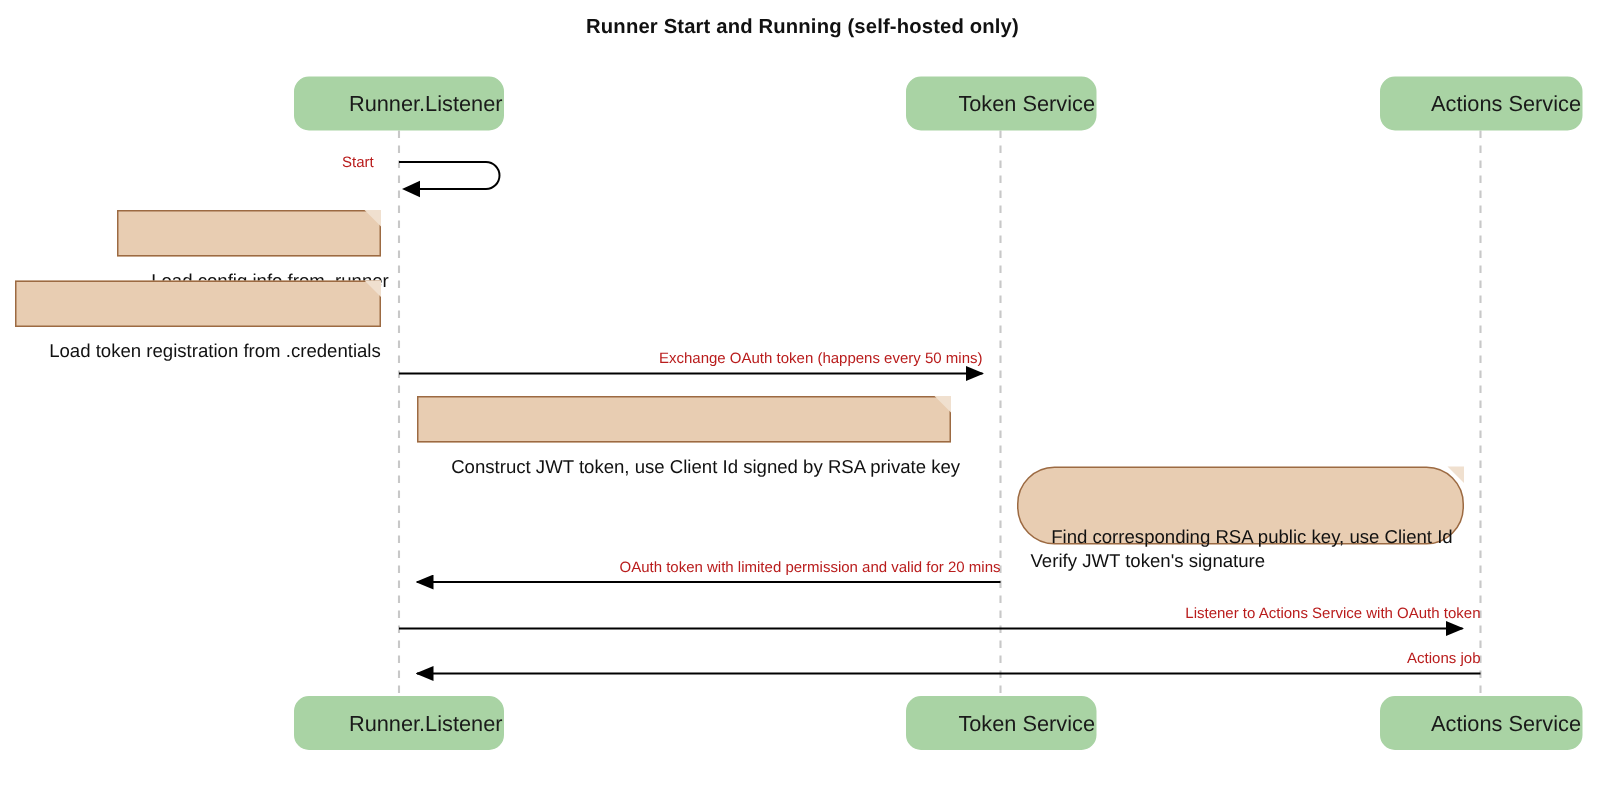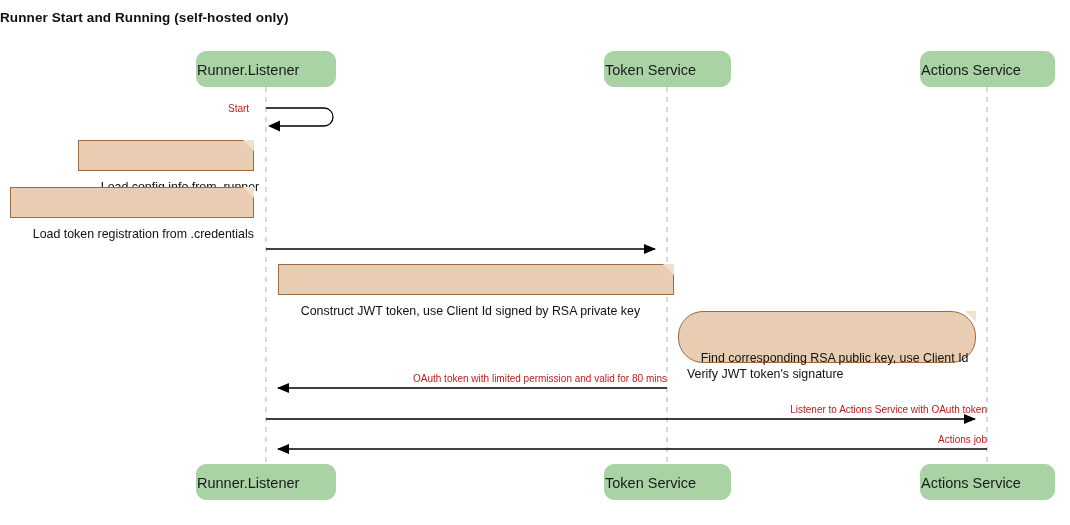--- a/index.html
+++ b/index.html
@@ -23,35 +23,35 @@
     left: 0;
     top: 0;
     width: 1070px;
     height: 525px;
   }
   .diagram-title {
     position: absolute;
     left: 0;
     top: 10px;
     width: 1070px;
-    text-align: left;
+    text-align: center;
     font-size: 13.5px;
     font-weight: bold;
     color: #111111;
     letter-spacing: 0.1px;
   }
   .participant {
     position: absolute;
     box-sizing: border-box;
     background: #a9d3a4;
     border: 1px solid #a9d3a4;
     border-radius: 10px;
     height: 36px;
     line-height: 36px;
-    text-align: left;
+    text-align: right;
     font-size: 14.5px;
     color: #1a1a1a;
     white-space: nowrap;
   }
   .note {
     position: absolute;
     box-sizing: border-box;
     background: #e8cdb2;
     border: 1px solid #9c6a42;
     font-size: 12.4px;
@@ -138,38 +138,39 @@
   </div>
   <div class="participant" style="left:604px; top:464px; width:127px;">
     <span>Token Service</span>
   </div>
   <div class="participant" style="left:920px; top:464px; width:135px;">
     <span>Actions Service</span>
   </div>
 
   <div class="msg-label" style="left:228px; top:103px;">Start</div>
 
+  <div class="msg-label" style="left:266px; top:234px; width:389px;">Exchange OAuth token (happens every 50 mins)</div>
 
-  <div class="msg-label" style="left:278px; top:373px; width:389px;">OAuth token with limited permission and valid for 80 mins</div>
+  <div class="msg-label" style="left:278px; top:373px; width:389px;">OAuth token with limited permission and valid for 20 mins</div>
 
   <div class="msg-label" style="left:266px; top:404px; width:721px;">Listener to Actions Service with OAuth token</div>
 
   <div class="msg-label" style="left:266px; top:434px; width:721px;">Actions job</div>
 
   <div class="note" style="left:78px; top:140px; width:176px; height:31px;">
     <span class="fold"></span>
     <span>Load config info from .runner</span>
   </div>
 
   <div class="note" style="left:10px; top:187px; width:244px; height:31px;">
     <span class="fold"></span>
     <span>Load token registration from .credentials</span>
   </div>
 
-  <div class="note" style="left:278px; top:264px; width:396px; height:31px;">
+  <div class="note" style="left:278px; top:264px; width:356px; height:31px;">
     <span class="fold"></span>
     <span>Construct JWT token, use Client Id signed by RSA private key</span>
   </div>
 
   <div class="note" style="left:678px; top:311px; width:298px; height:52px;border-radius:25px;">
     <span class="fold"></span>
     <span>Find corresponding RSA public key, use Client Id
 Verify JWT token's signature</span>
   </div>
 

